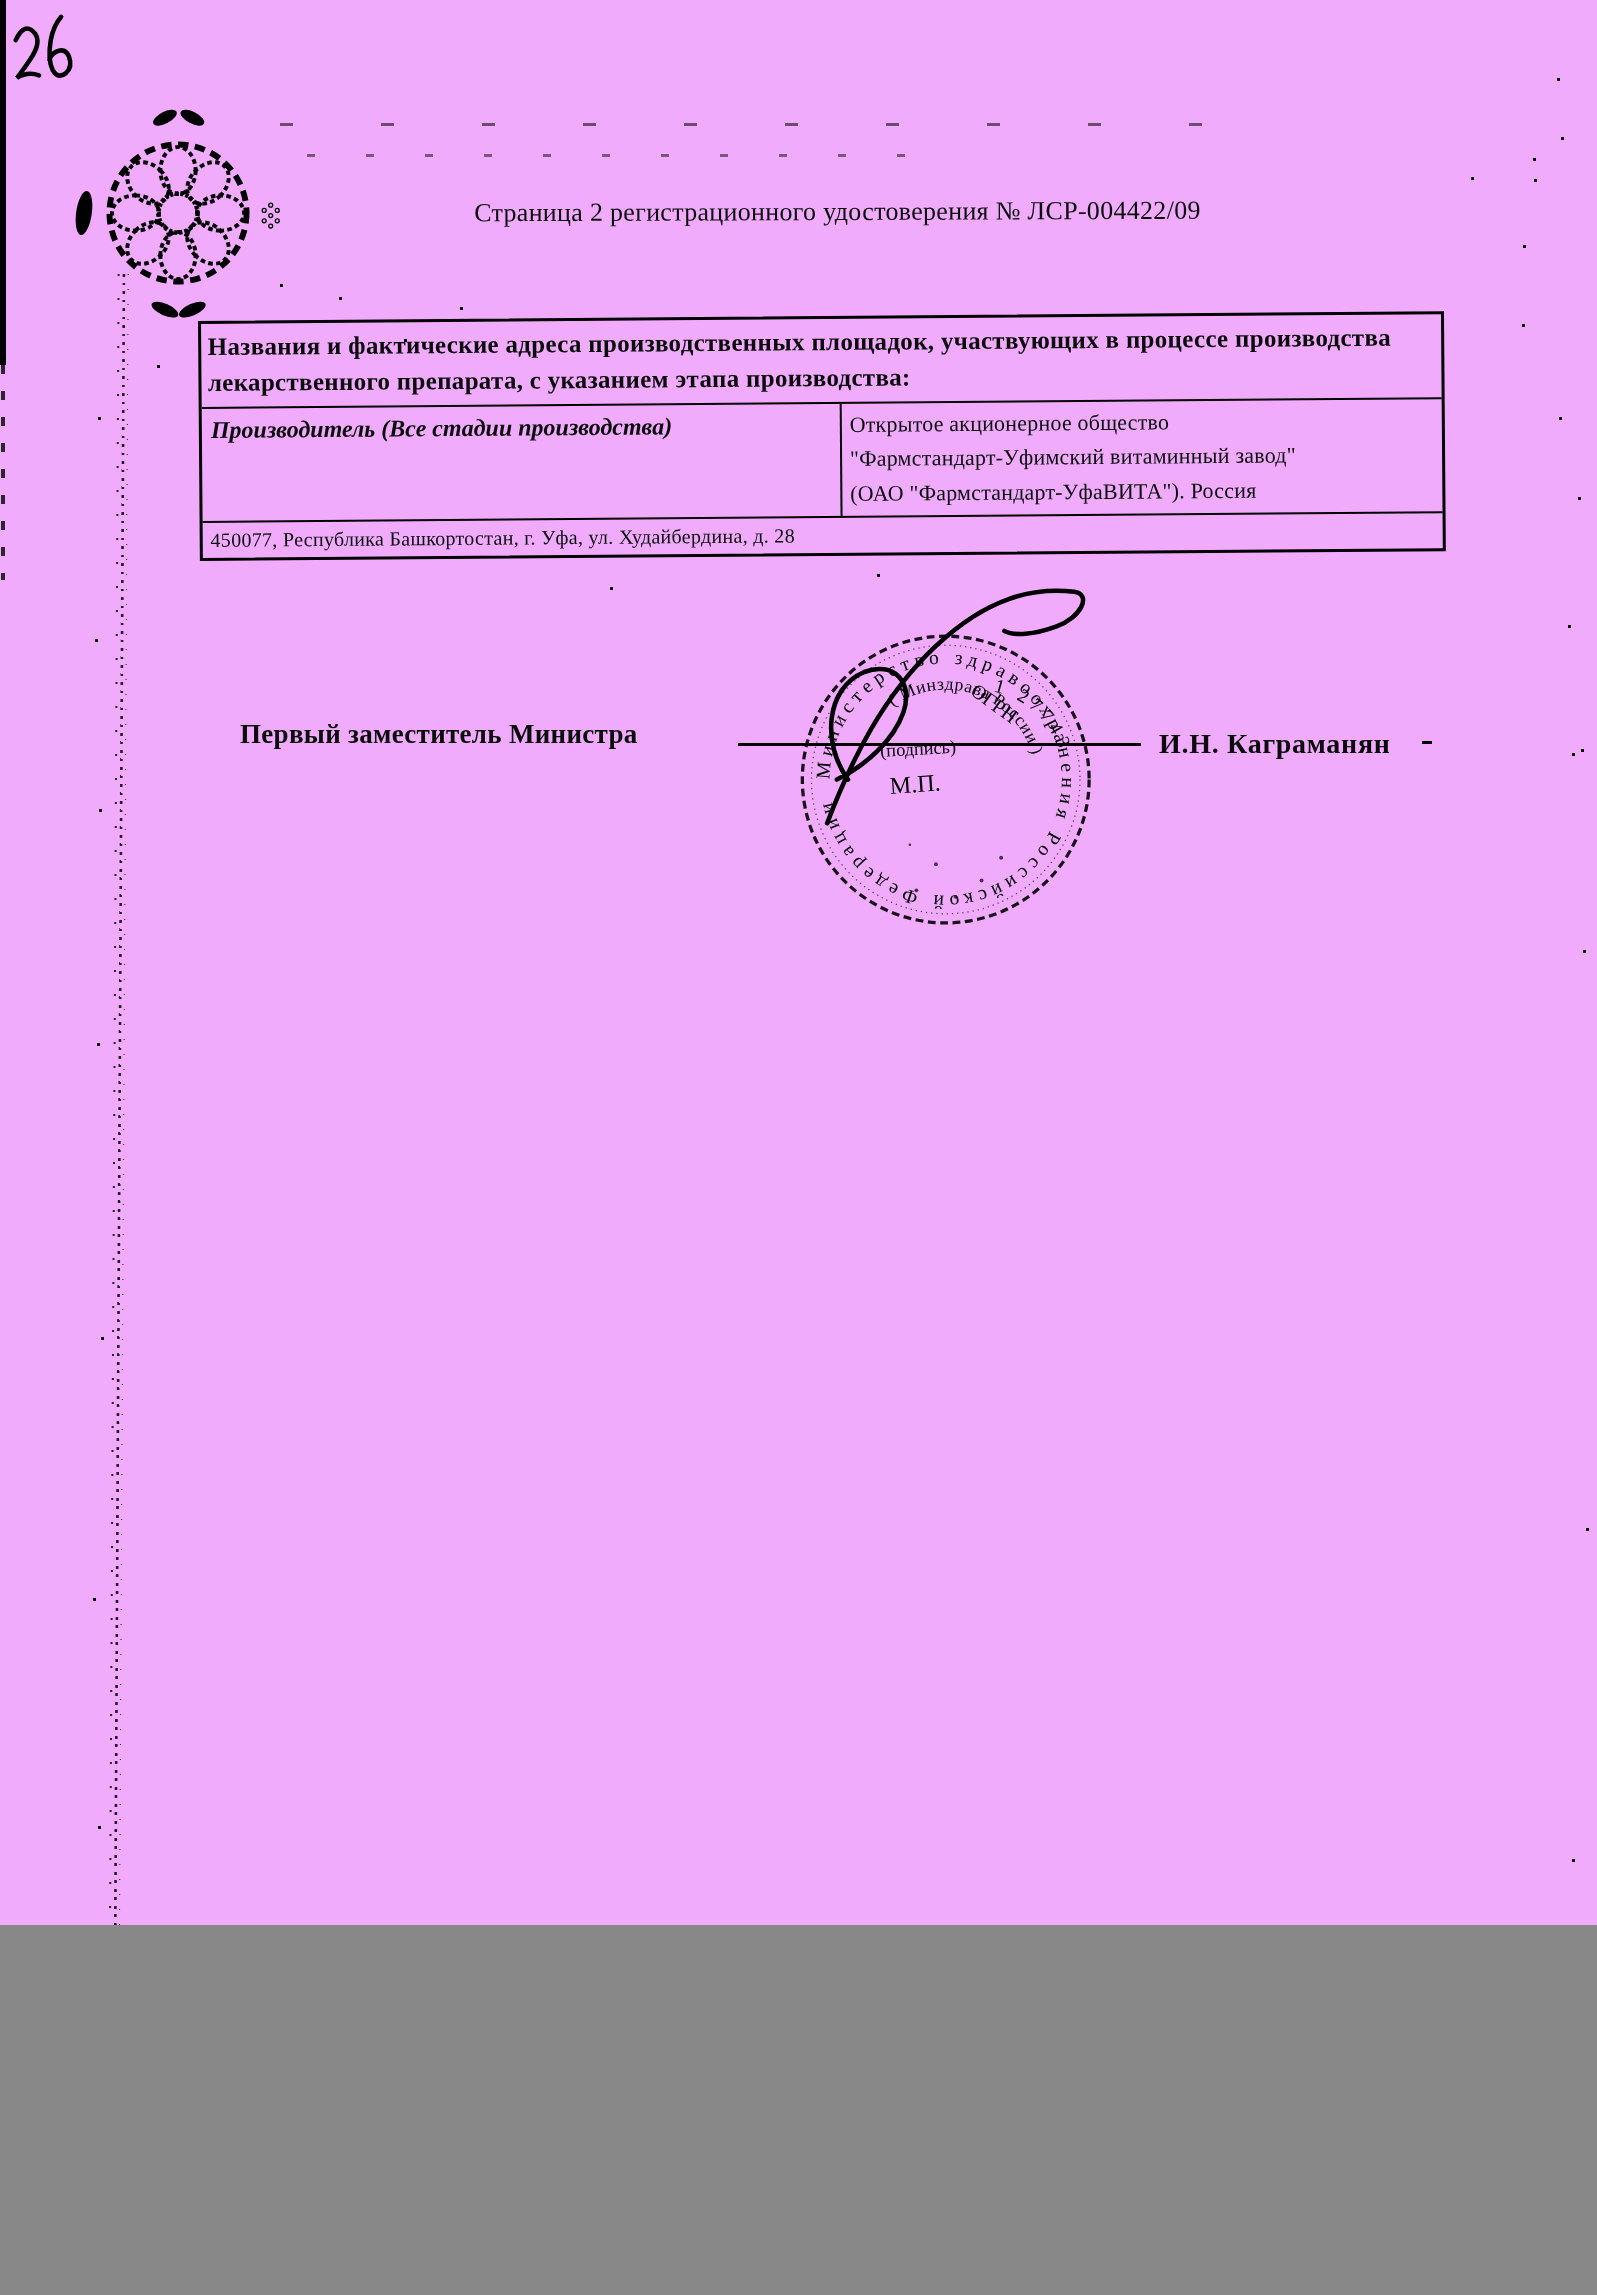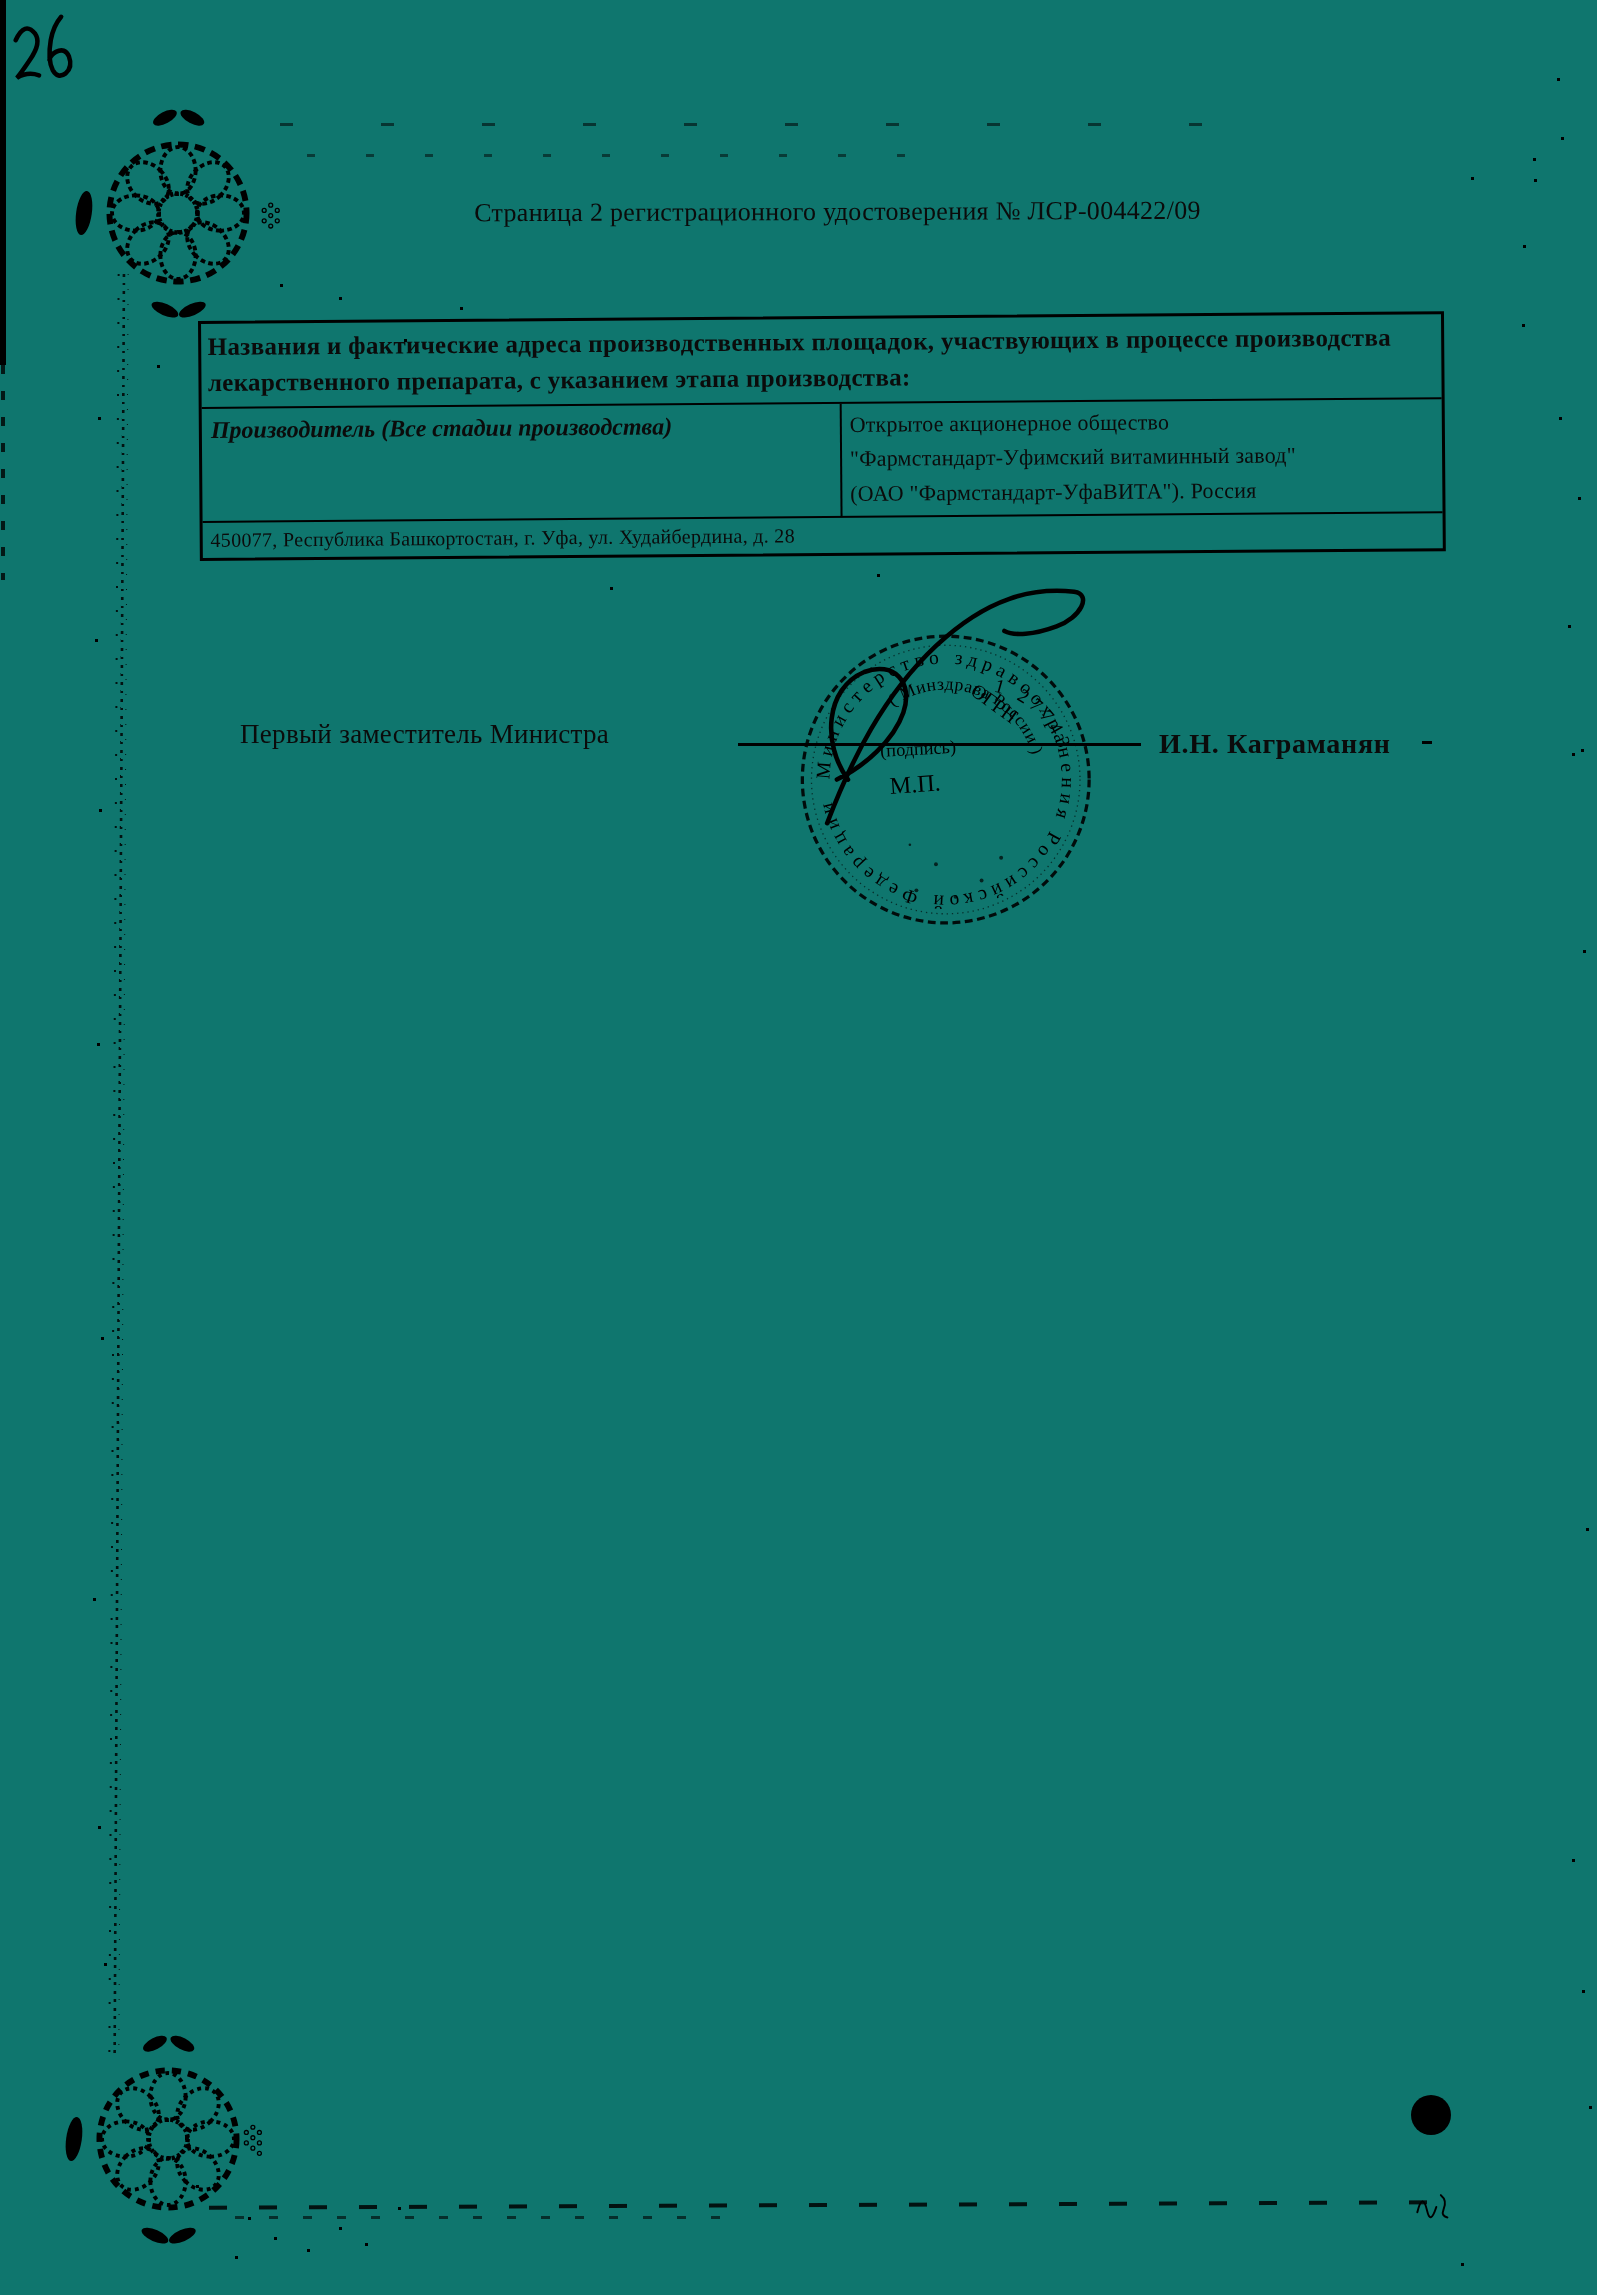--- a/index.html
+++ b/index.html
@@ -1,19 +1,19 @@
 <!DOCTYPE html>
 <html style="font-size:10.4px"><head>
 <meta charset="utf-8">
 <style>
   html,body{margin:0;padding:0;background:#888;}
   .page{
     position:relative;
-    width:1598px;height:2295px;
-    background:#0f766e;
+    width:1598px;height:1925px;
+    background:#f0abfc;
     overflow:hidden;
     font-family:"Liberation Serif", serif;
     color:#0b0b0b;
   }
   .abs{position:absolute;}
 
   
   .edge-bar{left:0;top:0;width:5.9px;height:365px;background:#000;}
   .edge-bar2{left:1.3px;top:365px;width:3.3px;height:215px;
     background:repeating-linear-gradient(180deg,#000 0 9px,transparent 9px 26px);opacity:.8;}
@@ -77,21 +77,21 @@
   .doc-table .t-row{display:grid;grid-template-columns:640px 1fr;border-bottom:2.6px solid #000;}
   .doc-table .t-cell-left{
     border-right:2.6px solid #000;
     padding:6.5px 9px;font-style:italic;font-weight:bold;font-size:24px;line-height:1.3;
   }
   .doc-table .t-cell-right{padding:3.9px 7.8px;font-size:22px;line-height:1.58;letter-spacing:0.2px;}
   .doc-table .t-cell-right span{display:block;}
   .doc-table .t-addr{padding:5.9px 7.8px;font-size:20px;letter-spacing:0.3px;}
 
   
-  .sig-title{left:240px;top:719px;font-weight:normal;font-size:27px;letter-spacing:0.3px;}
+  .sig-title{left:240px;top:719px;font-weight:bold;font-size:27px;letter-spacing:0.3px;}
   .sig-line{left:738px;top:743px;width:403px;height:2.6px;background:#000;}
   .sig-dash{left:1422px;top:741px;width:10.4px;height:2.6px;background:#000;}
   .sig-name{left:1159px;top:728px;font-weight:bold;font-size:28px;letter-spacing:0.7px;}
 
   
   .stamp{left:786px;top:584px;width:326px;height:365px;}
   .stamp text{font-family:"Liberation Serif",serif;fill:#000;}
 
   
   .orn-tl{left:67px;top:102px;width:222px;height:222px;}

